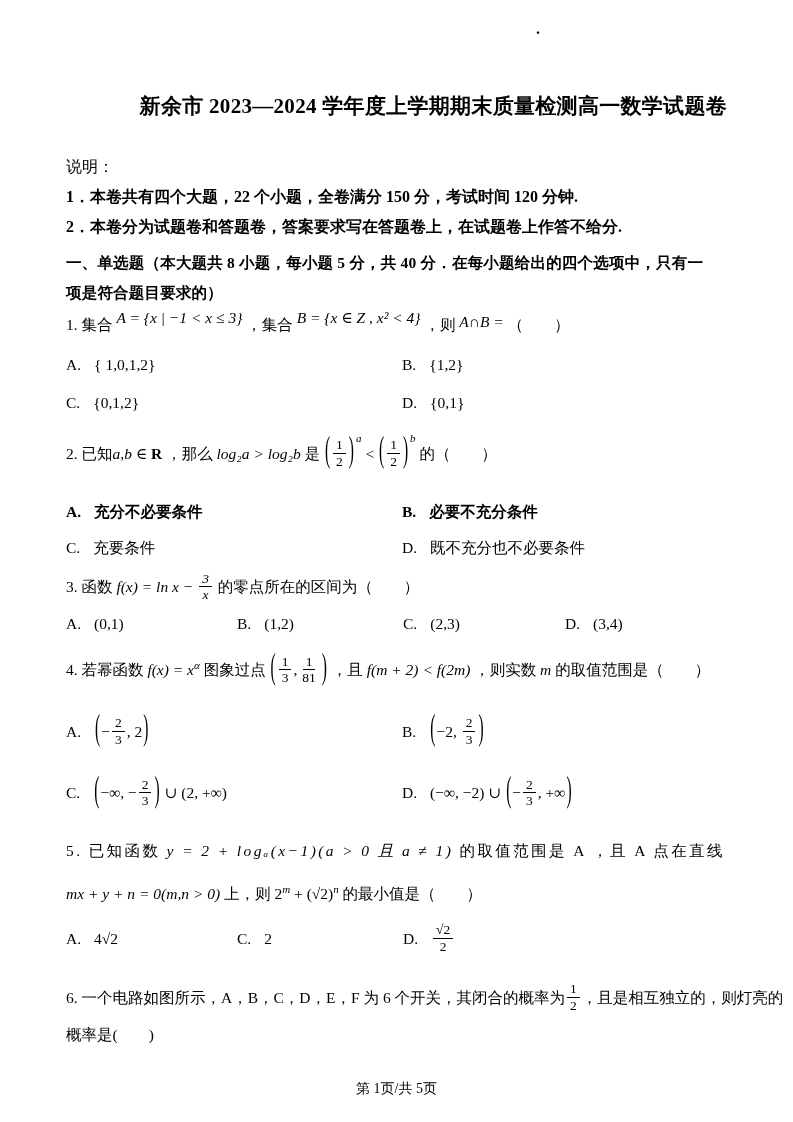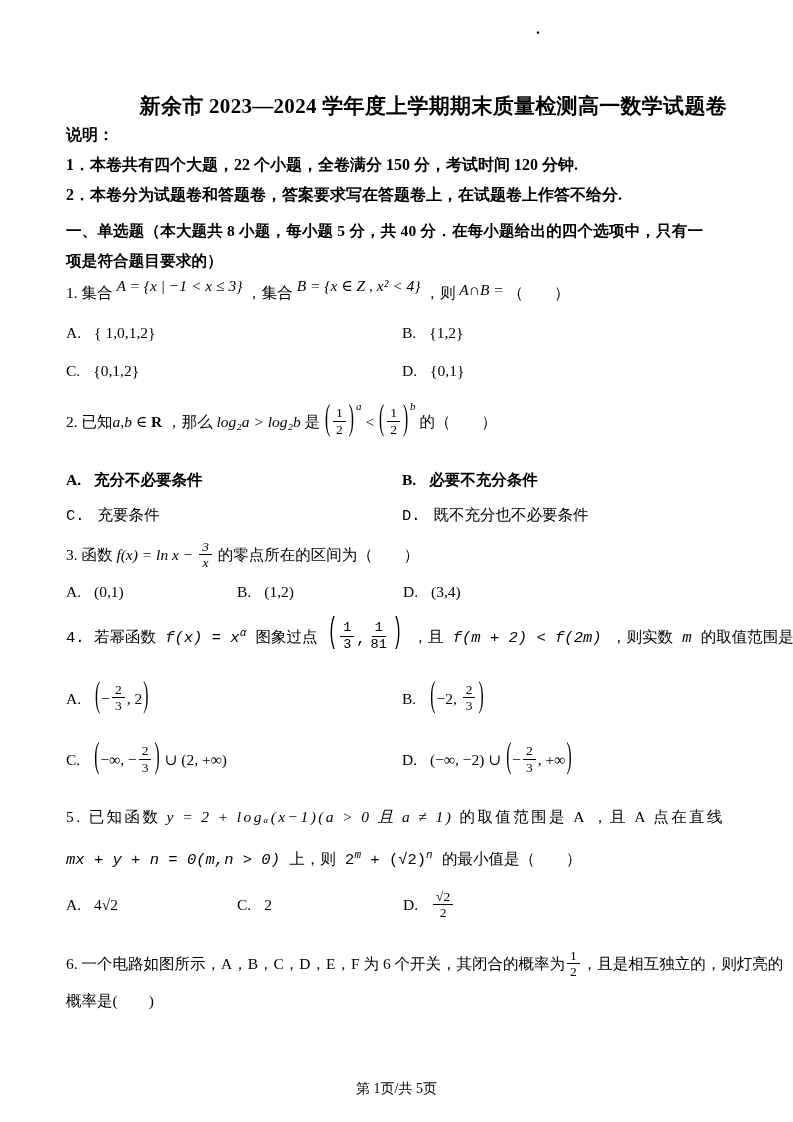--- a/index.html
+++ b/index.html
@@ -3,31 +3,31 @@
 <meta charset="utf-8">
 <style>
   html,body{margin:0;padding:0;background:#e9e9e9;}
   .page{
     position:relative;width:793px;height:1122px;margin:0 auto;background:#ffffff;
     font-family:"Liberation Serif","DejaVu Serif",serif;color:#000;
     box-sizing:border-box;padding:0 66px;overflow:hidden;
   }
   .dot{position:absolute;left:536px;top:20px;font-weight:700;font-size:16px;}
   .title{margin:92px 0 0;font-size:21px;font-weight:700;text-align:right;white-space:nowrap;line-height:28px;letter-spacing:.3px;}
-  .notes-label{margin-top:0;font-weight:700;font-size:16px;line-height:30px;}
+  .notes-label{margin-top:32px;font-weight:400;font-size:16px;line-height:30px;}
   .note{font-weight:700;font-size:16px;line-height:30px;white-space:nowrap;}
   .sec{font-weight:700;font-size:15.5px;line-height:30px;white-space:nowrap;letter-spacing:.2px;}
   .sec1{margin-top:6px;}
   .q{font-size:15.5px;white-space:nowrap;}
   .lh34{line-height:34px;}
   .lh40{line-height:40px;}
   .lh44{line-height:44px;}
   .lh48{line-height:48px;}
   .lh50{line-height:50px;}
-  .mt2{margin-top:2px;}.mt6{margin-top:6px;font-family:Liberation Mono, monospace;}.mt8{margin-top:8px;}.mt10{margin-top:10px;}
+  .mt2{margin-top:2px;}.mt6{margin-top:6px;}.mt8{margin-top:8px;}.mt10{margin-top:10px;}
   .mt12{margin-top:12px;}.mt14{margin-top:14px;}.mt18{margin-top:18px;font-weight:bold;}
   .m{font-style:italic;}
   .mu{font-style:normal;}
   .raised{position:relative;top:-7px;display:inline-block;}
   .raised2{position:relative;top:-3px;display:inline-block;}
   .opts{display:grid;font-size:15.5px;line-height:30px;white-space:nowrap;}
   .opts.two{grid-template-columns:336px 1fr;}
   .opts.four{grid-template-columns:171px 166px 162px 1fr;}
   .opts.tallrow{line-height:50px;}
   .opt .lab{margin-right:13px;font-style:normal;}
@@ -107,20 +107,21 @@
     <span class="m">f(x) = ln x −</span>
     <span class="frac ital">
         <span class="num">3</span>
         <span class="den">x</span>
       </span>
     <span class="mu">的零点所在的区间为（　　）</span>
   </div>
   <div class="opts four">
     <div class="opt"><span class="lab">A.</span><span>(0,1)</span></div>
     <div class="opt"><span class="lab">B.</span><span>(1,2)</span></div>
+    <div class="opt"><span class="lab">C.</span><span>(2,3)</span></div>
     <div class="opt"><span class="lab">D.</span><span>(3,4)</span></div>
   </div>
 
   <div class="q lh50 mt6">
     <span class="mu">4. 若幂函数</span>
     <span class="m">f(x) = x</span><sup class="exp">α</sup>
     <span class="mu">图象过点</span>
     <span><span class="bigp">(</span><span class="frac">
           <span class="num">1</span>
           <span class="den">3</span>

